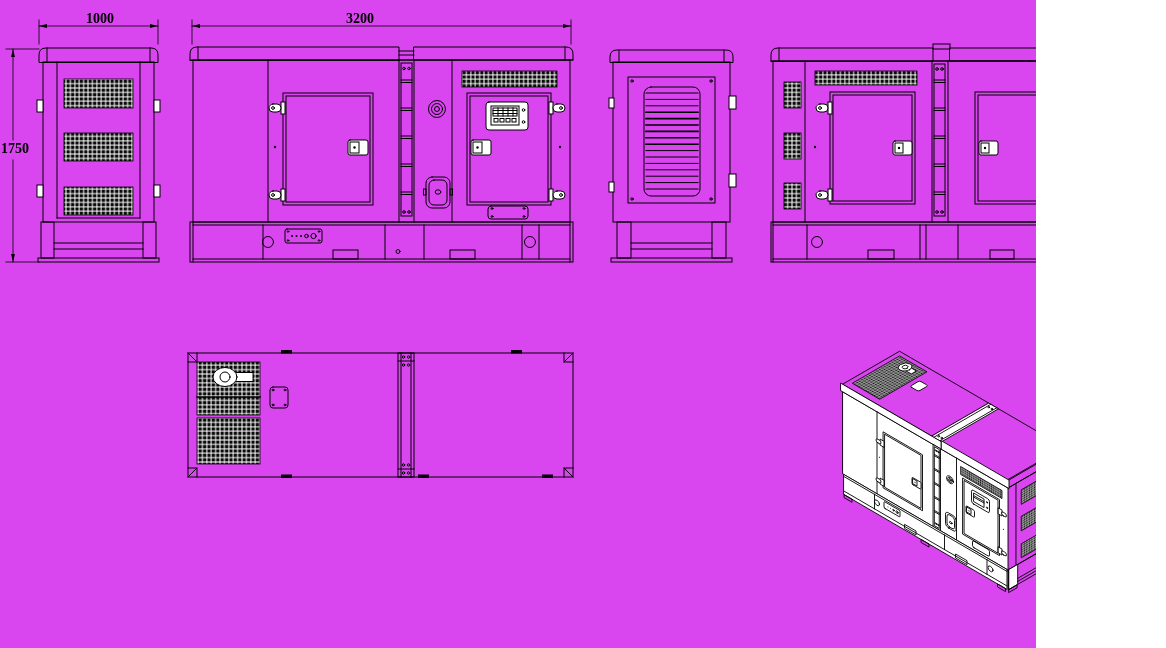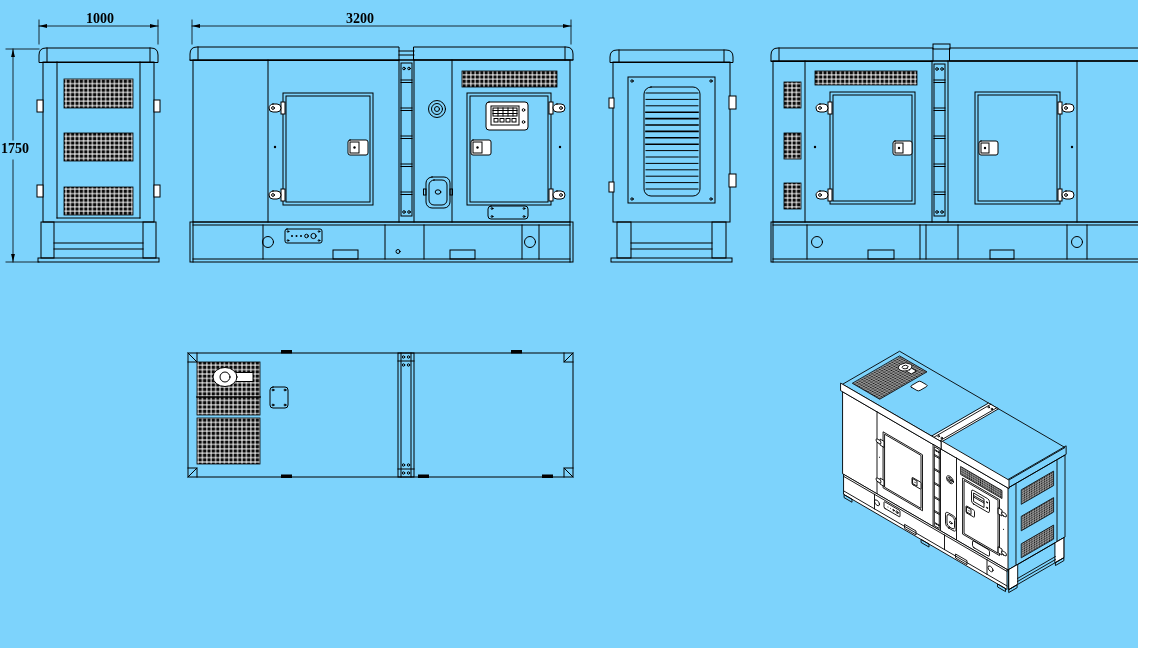--- a/index.html
+++ b/index.html
@@ -1,16 +1,16 @@
 <!DOCTYPE html>
 <html><head>
 <meta charset="utf-8">
 <style>
   html,body{margin:0;padding:0;background:#ffffff}
-  .stage{position:relative;width:1138px;height:648px;background:#7dd3fc;overflow:hidden}
+  .stage{position:relative;width:1036px;height:648px;background:#d946ef;overflow:hidden}
   #dwg g *{stroke:#000;stroke-width:1;fill:none;stroke-linecap:square}
   #dwg g .blk{fill:#000;stroke:none}
   #dwg g .mesh{fill:url(#meshP);stroke:#000;stroke-width:0.8}
   #dwg g .wt{fill:#fff}
   #dwg g .thk{stroke-width:1.6}
   #dwg g .dim{stroke-width:0.8}
   #dwg text{stroke:none;fill:#000;font:700 14px "Liberation Serif", serif}
   #dwg .iso *{vector-effect:non-scaling-stroke;stroke-width:0.9}
 </style>
 </head>

